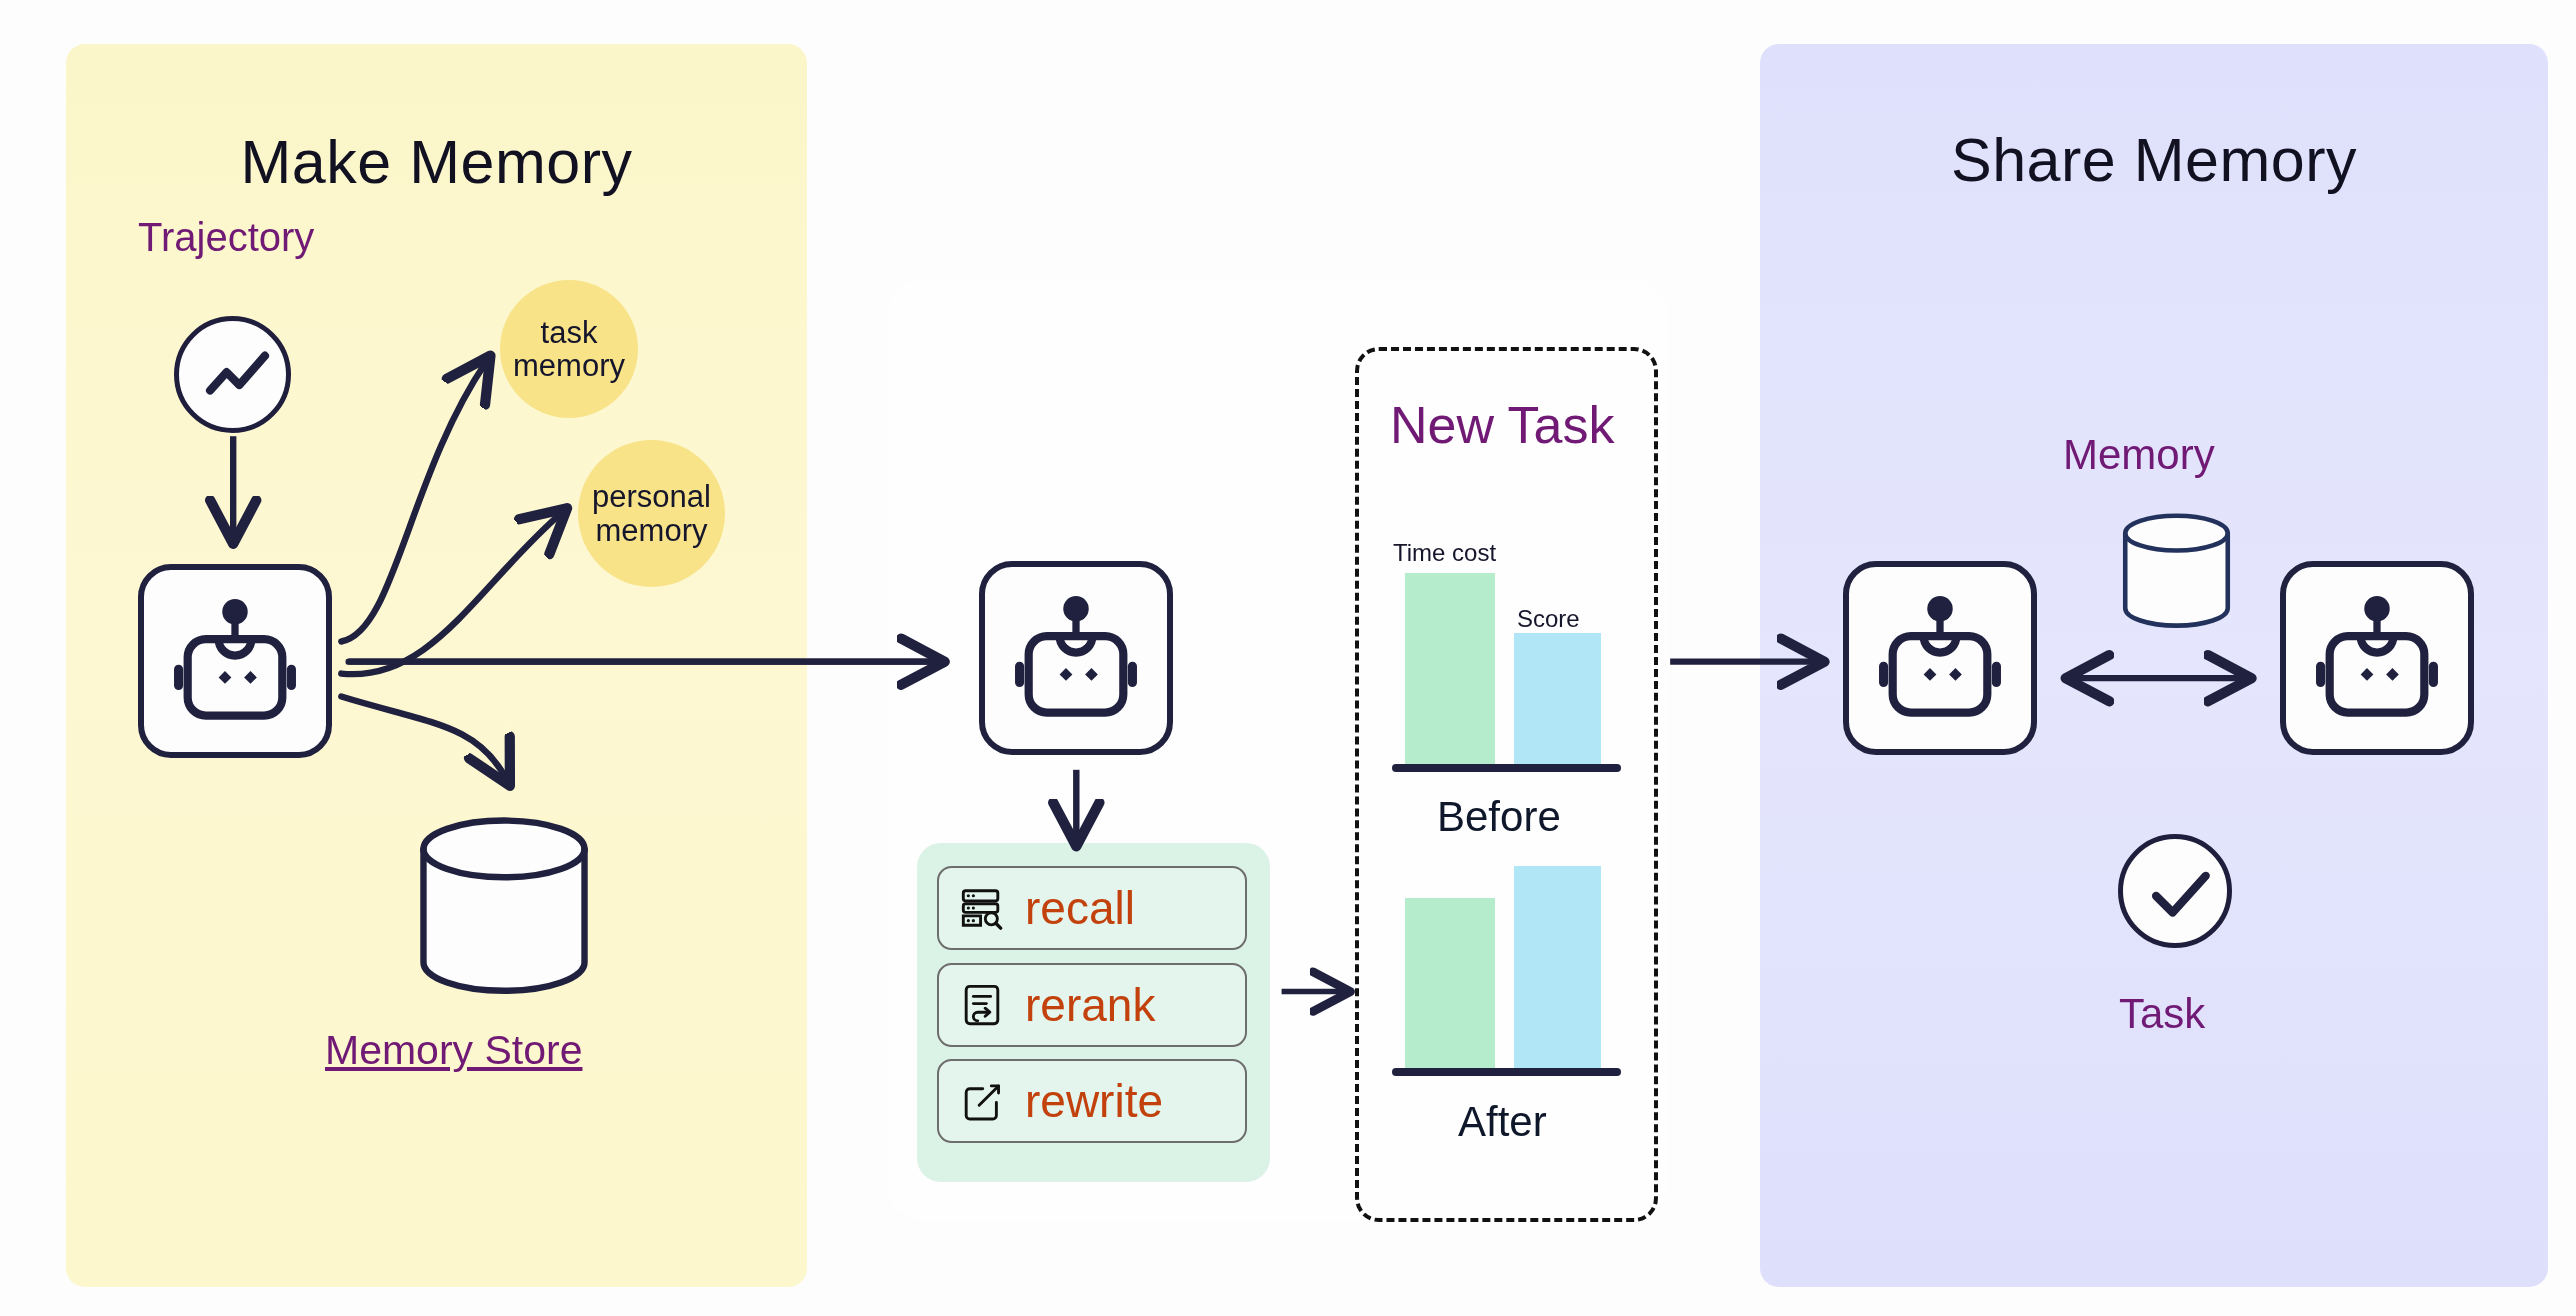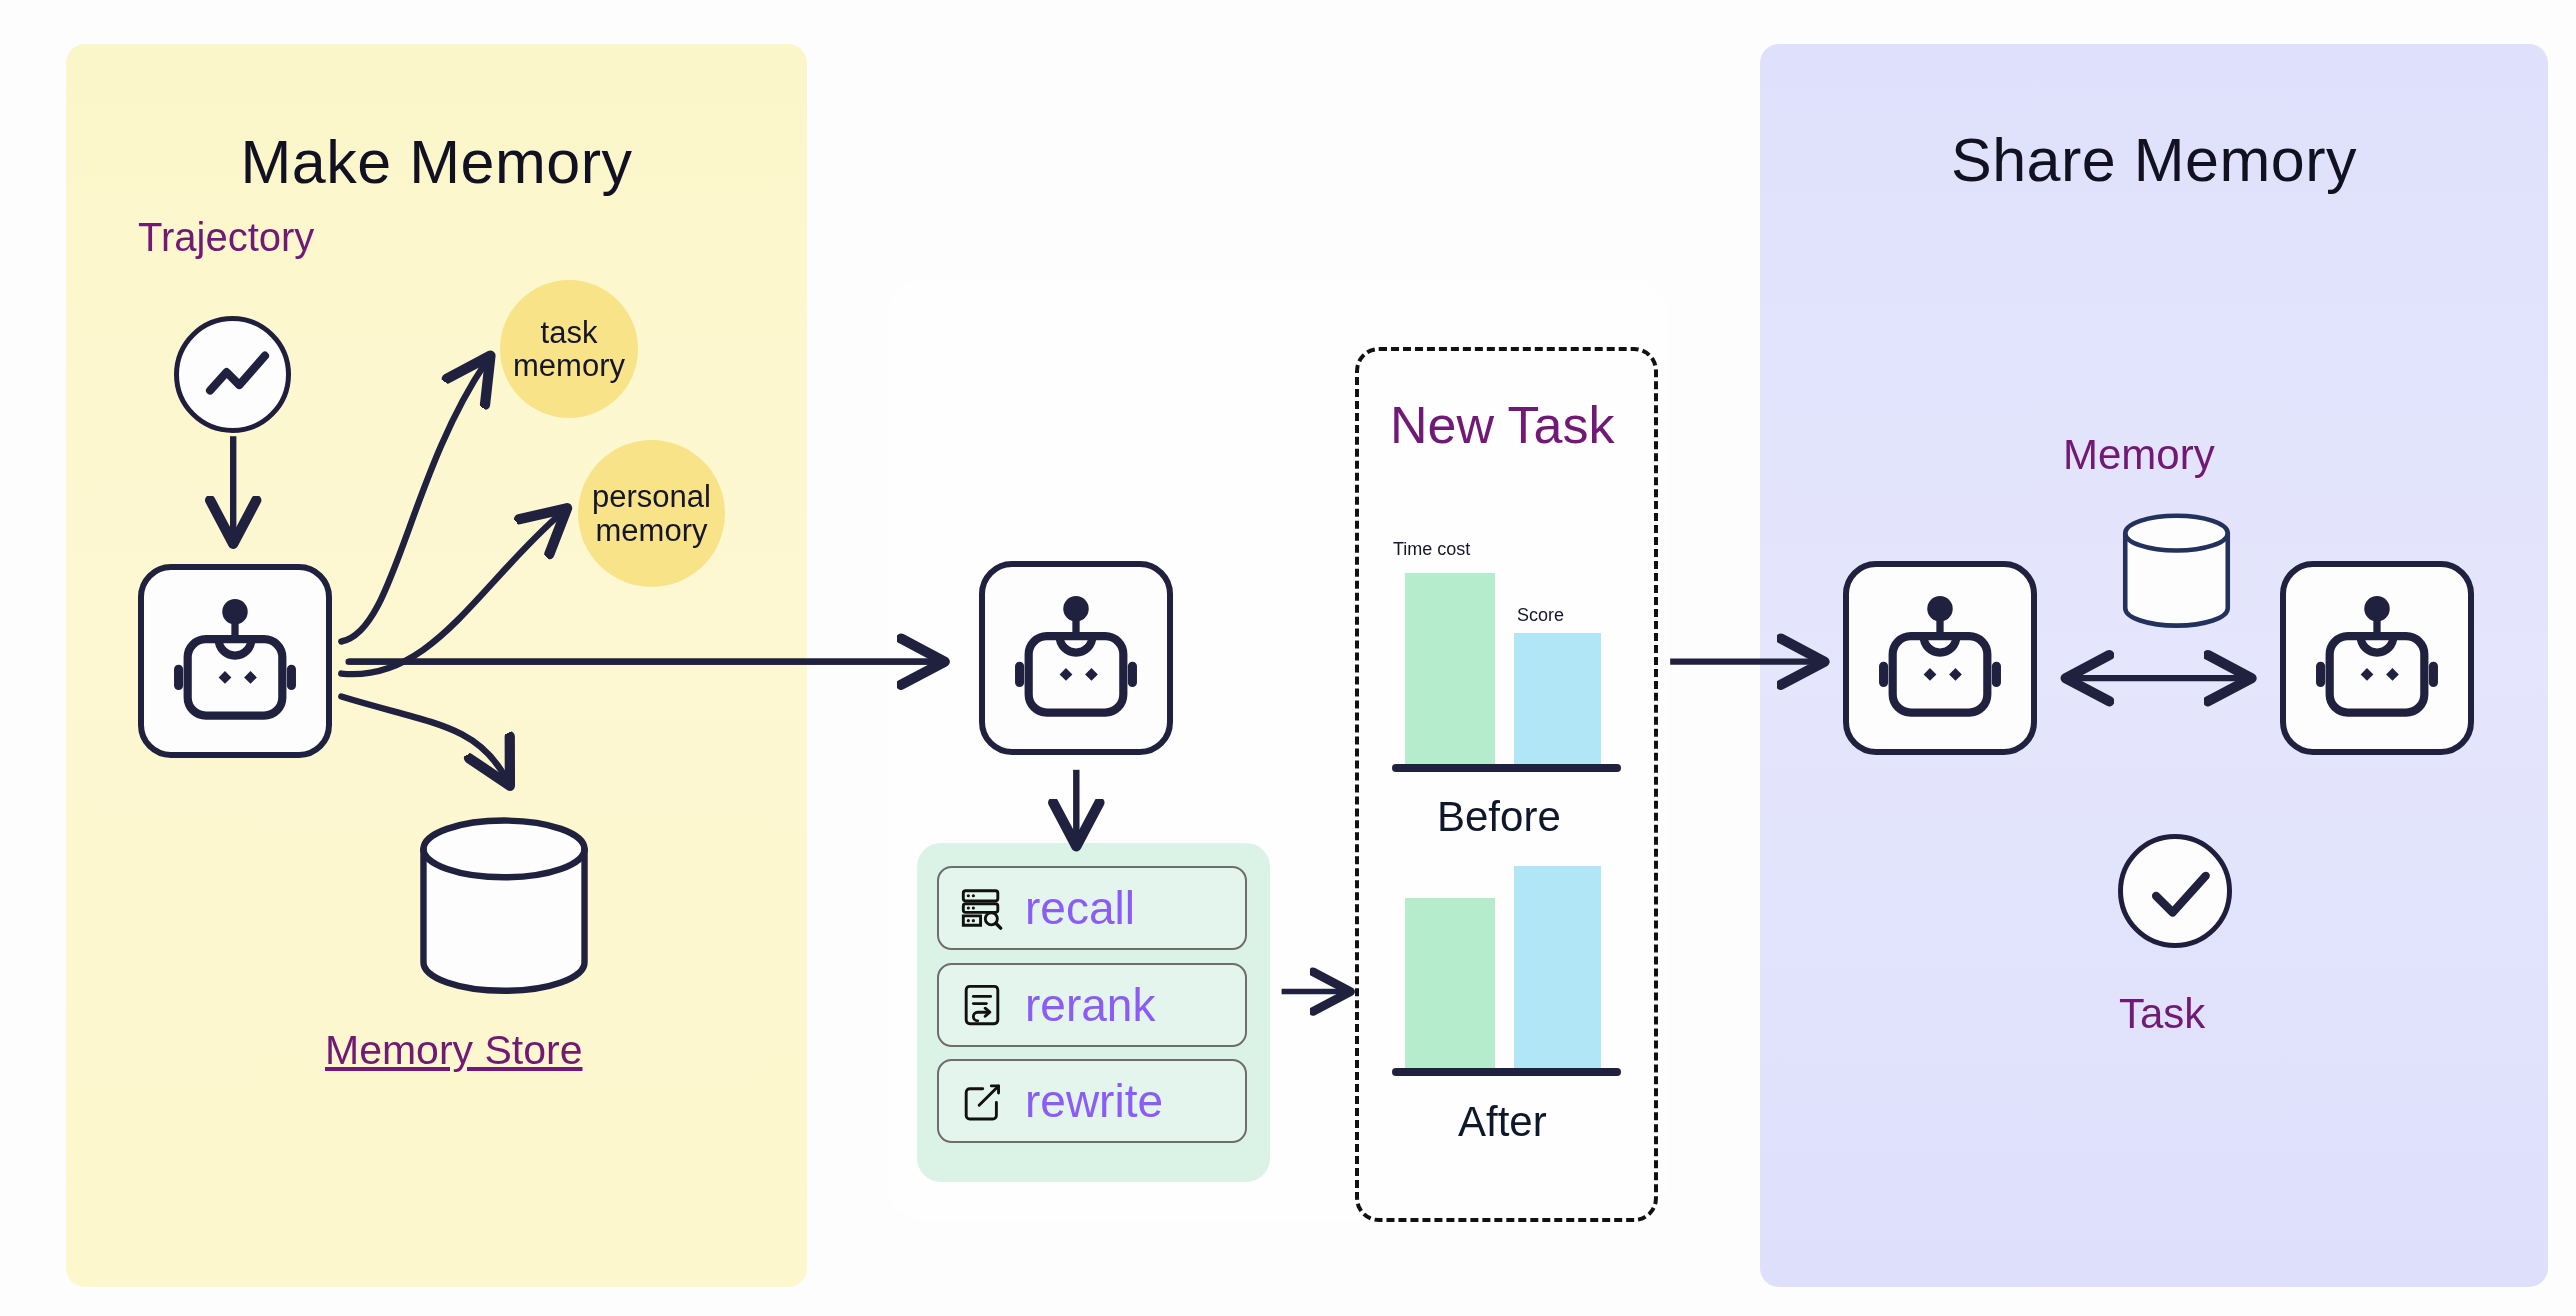--- a/index.html
+++ b/index.html
@@ -71,35 +71,35 @@
   }
   .op-btn{
     position:absolute;left:937px;width:310px;height:84px;
     background:rgba(255,255,255,0.22);border:2.8px solid #6d6d6d;
     border-radius:14.7px;box-sizing:border-box;
     display:flex;align-items:center;gap:20px;padding-left:20px;
   }
   #op-recall {top:866px;}
   #op-rerank {top:963px;}
   #op-rewrite{top:1059px;}
-  .op-label{font-size:46px;color:#8b5cf6;line-height:1;}
+  .op-label{font-size:46px;color:#c2410c;line-height:1;}
   .op-icon{width:46px;height:46px;flex:0 0 46px;}
 
   
   #newtask-box{
     position:absolute;left:1355px;top:347px;width:303px;height:875px;
     border:4.6px dashed #111;border-radius:24px;box-sizing:border-box;
   }
   #newtask-title{left:1390px;top:395px;font-size:52px;}
 
   .bar{position:absolute;}
   .bar-green{background:#b5eccb;}
   .bar-blue {background:#b0e6f5;}
   .baseline{position:absolute;height:8.3px;background:#20203f;border-radius:4.6px;}
-  .bar-caption{position:absolute;font-size:18px;color:#15152b;white-space:nowrap;}
+  .bar-caption{position:absolute;font-size:24px;color:#15152b;white-space:nowrap;}
   .chart-caption{position:absolute;font-size:42px;color:#0f172a;white-space:nowrap;}
 
   
   #task-circle{left:2118px;top:834px;width:114px;height:114px;}
   #task-label{left:2119px;top:990px;font-size:42px;}
 
   svg{display:block;overflow:visible;}
   #wires{position:absolute;left:0;top:0;width:2576px;height:1316px;pointer-events:none;}
 </style>
 </head>

